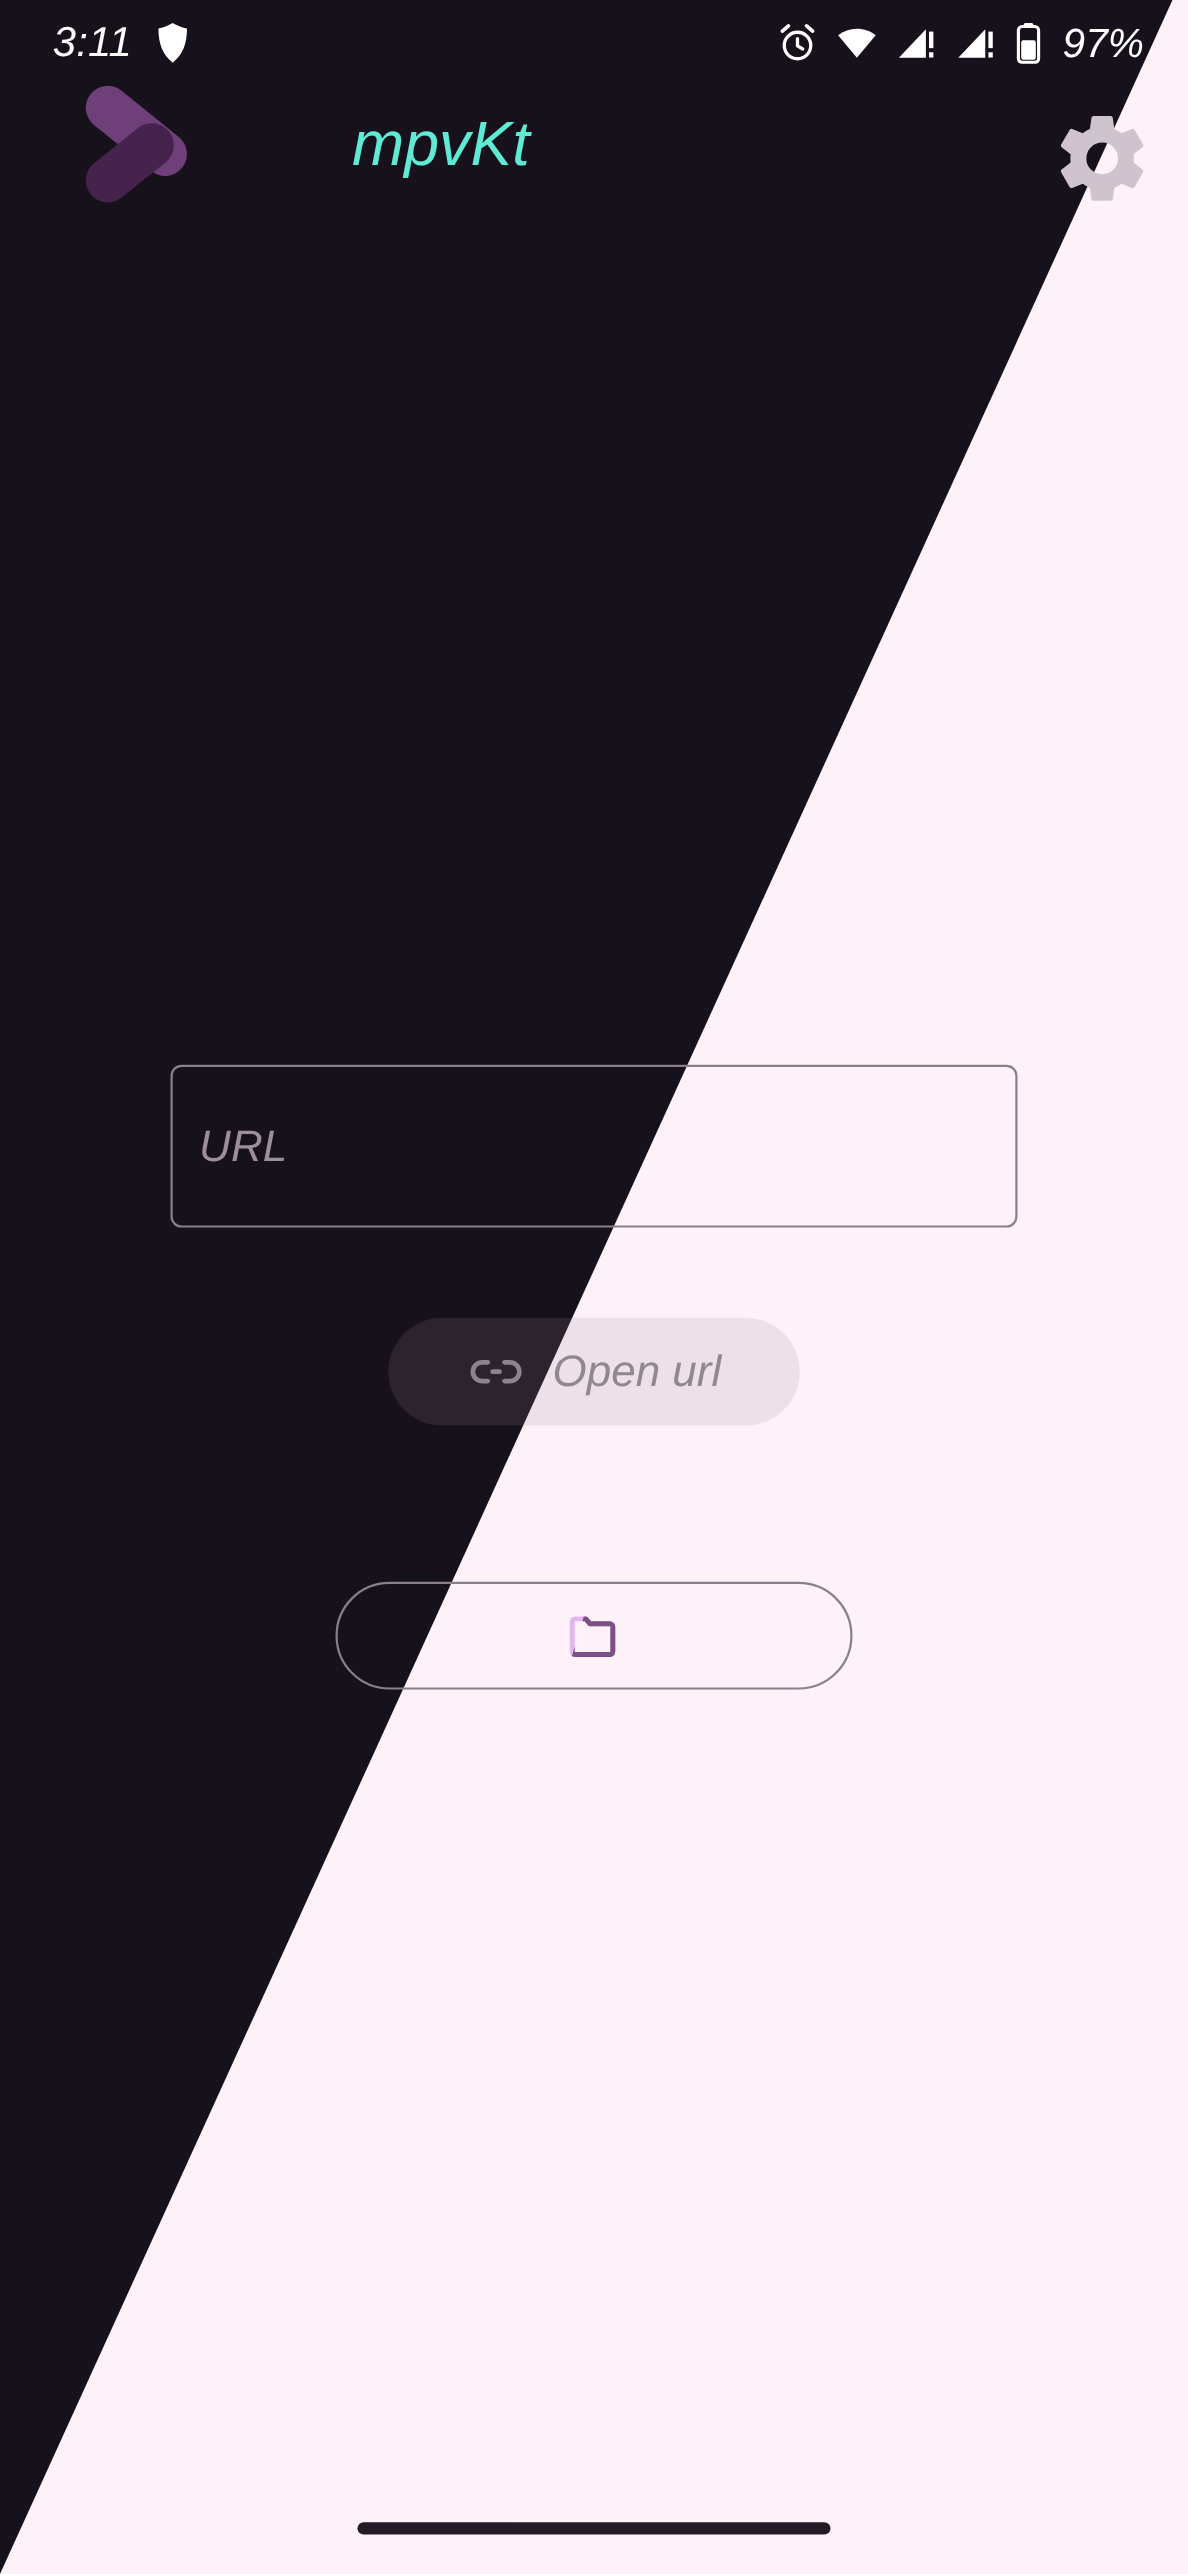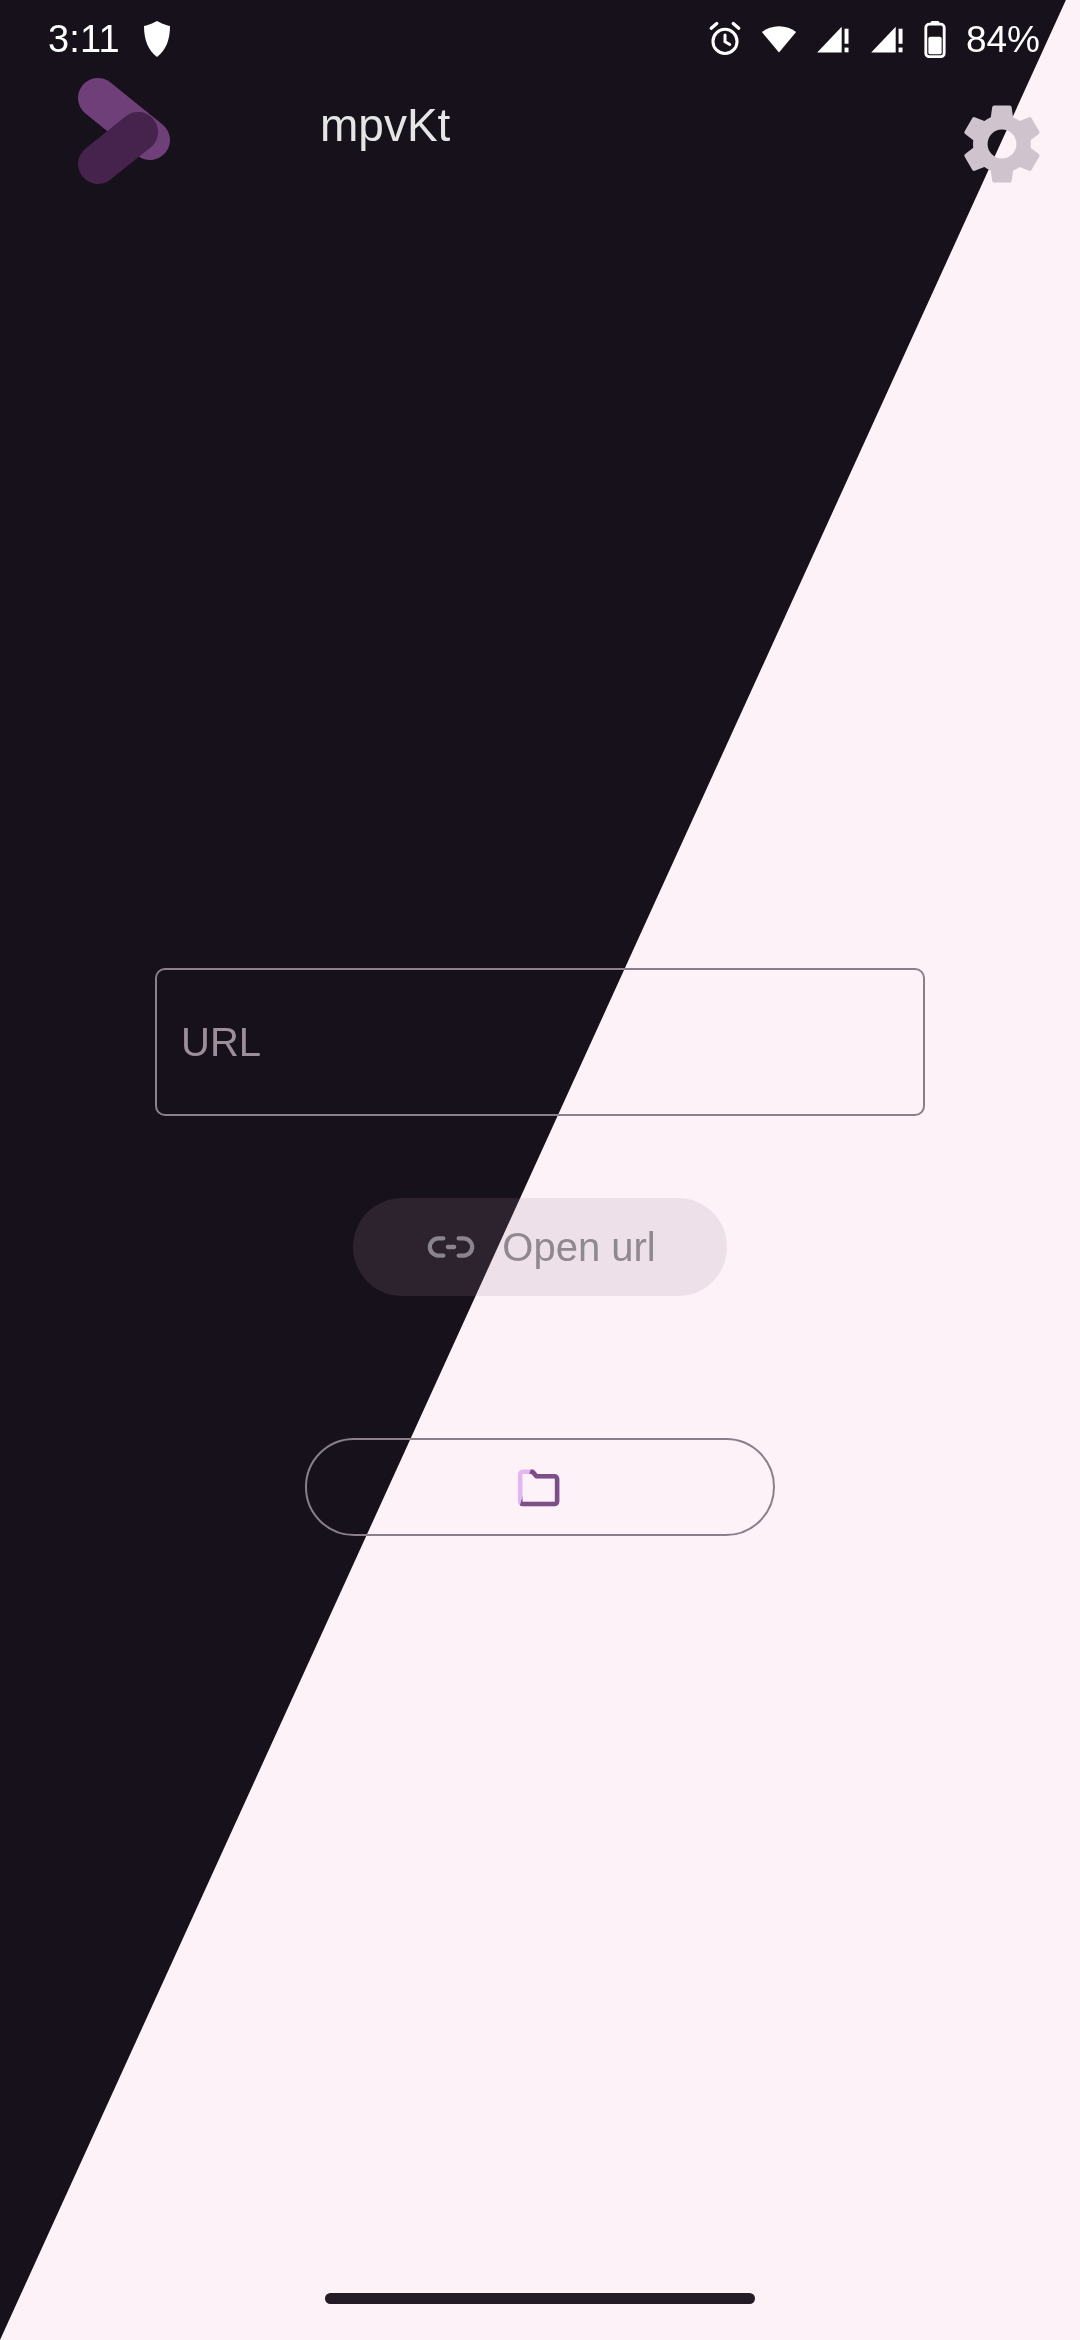--- a/index.html
+++ b/index.html
@@ -7,20 +7,21 @@
     width:1080px; height:2340px;
     background:#16121a;
     font-family:"Liberation Sans", sans-serif;
     overflow:hidden;
   }
   #screen {
     position:relative;
     width:1080px; height:2340px;
     background:#16111a;
     overflow:hidden;
+    font-style:italic;
   }
 
   
   #light-layer {
     position:absolute; inset:0;
     background:#fdf2f7;
     -webkit-clip-path: polygon(1075px -20px, 1080px -20px, 1080px 2340px, 0px 2340px);
     clip-path: polygon(1075px -20px, 1080px -20px, 1080px 2340px, 0px 2340px);
     z-index:5;
   }
@@ -41,21 +42,21 @@
   
   #app-bar {
     position:absolute; top:78px; left:0; width:1080px; height:130px;
     z-index:30;
   }
   #logo {
     position:absolute; left:76px; top:-10px; width:104px; height:120px;
   }
   #app-title {
     position:absolute; left:320px; top:22px;
-    font-size:46px; color:#e5e5e5; font-weight:400; letter-spacing:0px;
+    font-size:57px; color:#5eead4; font-weight:400; letter-spacing:0px;
     line-height:1.1;
   }
   #settings-button {
     position:absolute; right:30px; top:18px;
     width:96px; height:96px;
     display:flex; align-items:center; justify-content:center;
   }
   
   .gear-wrap { position:absolute; left:0; top:0; width:96px; height:96px; }
   .gear-light { z-index:4; }
@@ -166,21 +167,21 @@
           <rect x="19.3" y="17.4" width="2.5" height="3" fill="#fff"></rect>
         </svg>
       </span>
       <span>
         <svg class="ic" width="26" height="38" viewBox="0 0 16 24">
           <rect x="5.2" y="0.6" width="5.6" height="2.2" rx="1" fill="#fff"></rect>
           <rect x="2.2" y="2.6" width="11.6" height="20.6" rx="2.2" fill="none" stroke="#fff" stroke-width="1.8"></rect>
           <rect x="3.8" y="10.5" width="8.4" height="11.2" rx="1.2" fill="#fff"></rect>
         </svg>
       </span>
-      <span class="sb-pct">84%</span>
+      <span class="sb-pct">97%</span>
     </div>
   </div>
 
   <div id="app-bar">
 
     <div id="logo">
       <svg width="104" height="120" viewBox="0 0 104 120">
         <g stroke-linecap="round" stroke-width="40" fill="none">
           <path d="M22 30 L74 72" stroke="#6e3f78"></path>
           <path d="M22 96 L62 64" stroke="#45234c"></path>

